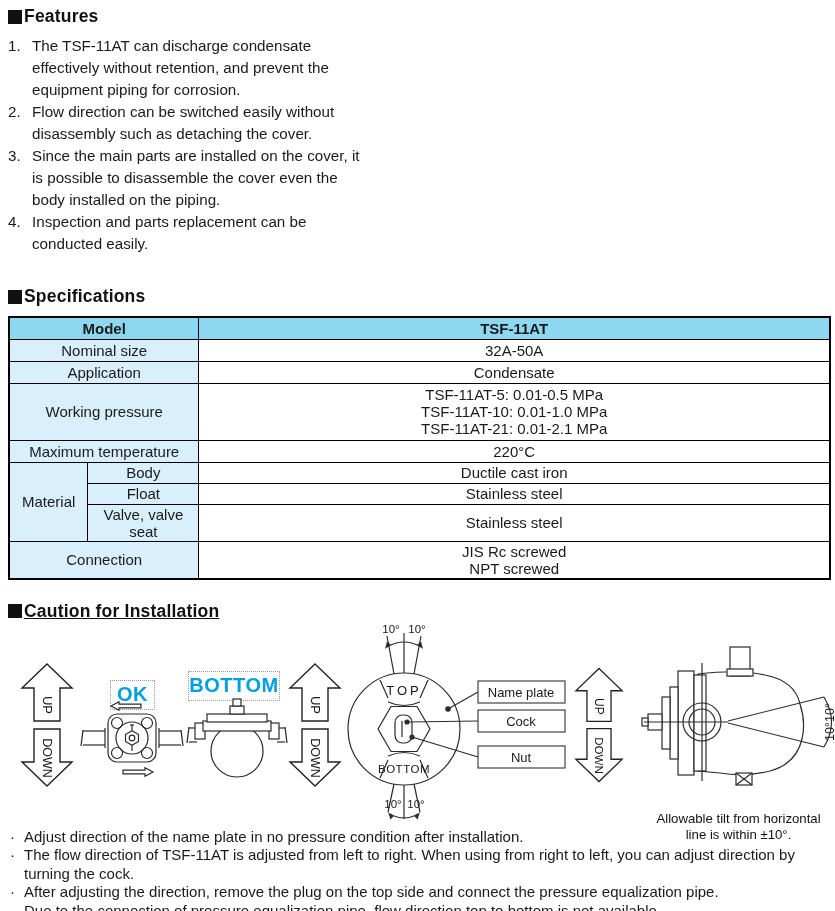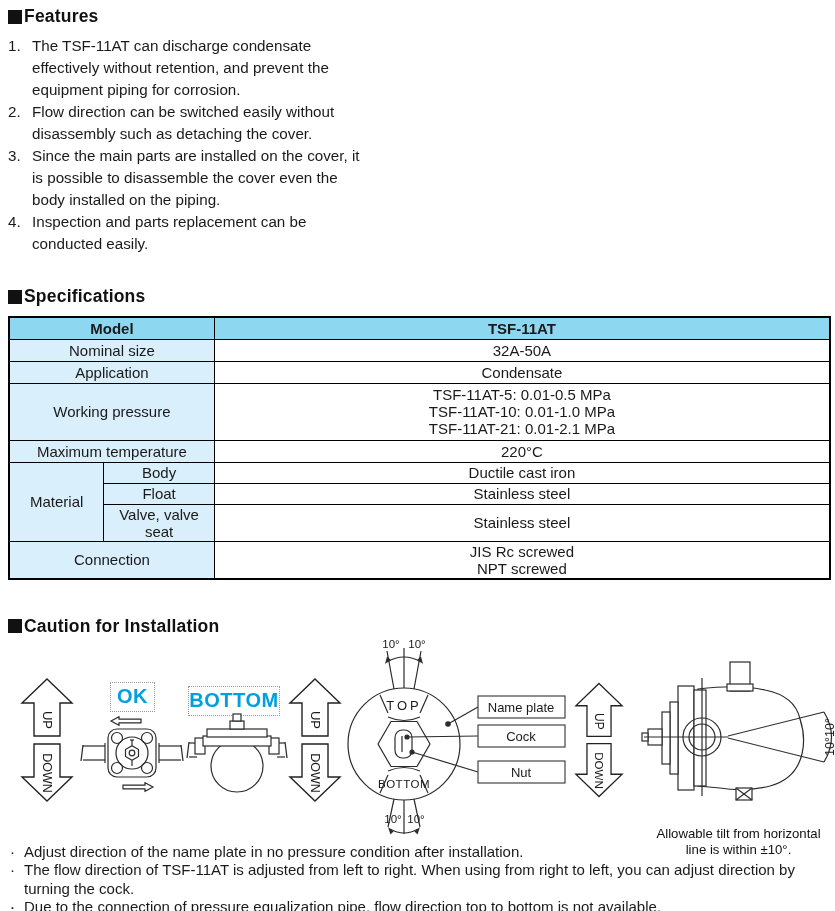--- a/index.html
+++ b/index.html
@@ -17,30 +17,30 @@
   .sq { width:14px; height:14px; background:#111; display:inline-block; margin-right:2px; flex:0 0 auto; }
   
   .features-list { margin-top:8px; font-size:15.2px; line-height:22px; }
   .feat { display:flex; }
   .feat .num { width:24px; flex:0 0 auto; }
   .feat .ftext { width:332px; }
   
   .spec-head { margin-top:31px; }
   table.spec { border-collapse:collapse; margin-top:9px; width:823px; font-size:15px; }
   table.spec { border:2px solid #000; }
-  table.spec td { border:1px solid #000; padding:1px 20px; text-align:center; vertical-align:middle; }
+  table.spec td { border:1px solid #000; padding:1px 12px; text-align:center; vertical-align:middle; }
   td.lbl { background:#d9effb; }
   td.hdr { background:#8ed7f1; font-weight:bold; }
   td.graytop { border-top:1px solid #b5b5b5;margin-left:40px; }
   .h22 { height:22px; }
   .h21 { height:21px; }
   .hwp { height:57px; }
   .hcn { height:30px; }
   
-  .caution-head { margin-top:36px; }
+  .caution-head { margin-top:21px;text-decoration:underline; }
   .band { position:relative; height:202px; margin-top:1px; }
   .band svg { position:absolute; overflow:visible; }
   .okwrong {
     position:absolute; border:1.5px dotted #9a9a9a;
     color:#00a0e0; font-weight:bold; font-size:20px; letter-spacing:0.5px;
     display:flex; align-items:center; justify-content:center;
   }
   .tilt-caption { position:absolute; left:626px; top:188px; width:209px; text-align:center; font-size:13.2px; line-height:16px; color:#111; }
   
   .notes { margin-top:3px; font-size:15px; line-height:18.6px; }
@@ -144,21 +144,21 @@
 
   <svg style="left:12px; top:40px;" width="54" height="124" viewBox="0 0 54 124">
     <g fill="#fff" stroke="#222" stroke-width="1.4">
       <path d="M27 1 L52 25 L40 25 L40 58 L14 58 L14 25 L2 25 Z"></path>
       <path d="M14 66 L40 66 L40 99 L52 99 L27 123 L2 99 L14 99 Z"></path>
     </g>
     <text x="27" y="46" transform="rotate(90 27 42)" text-anchor="middle" font-size="13">UP</text>
     <text x="27" y="99" transform="rotate(90 27 95)" text-anchor="middle" font-size="12.5">DOWN</text>
   </svg>
 
-  <div class="okwrong" style="left:102px; top:44px; width:45px; height:30px;">
+  <div class="okwrong" style="left:102px; top:57px; width:45px; height:30px;">
     <span>OK</span>
   </div>
 
   <svg style="left:73px; top:78px;" width="102" height="76" viewBox="0 0 102 76">
     <g fill="none" stroke="#2b2b2b" stroke-width="1.2">
       <line x1="2" y1="30" x2="24" y2="30"></line>
         <line x1="2" y1="44" x2="24" y2="44"></line>
         <line x1="2" y1="29" x2="0" y2="45"></line>
       <line x1="78" y1="30" x2="100" y2="30"></line>
         <line x1="78" y1="44" x2="100" y2="44"></line>
@@ -306,18 +306,19 @@
   <div class="note">
     <span class="bull">·</span>
     <span>Adjust direction of the name plate in no pressure condition after installation.</span>
   </div>
   <div class="note">
     <span class="bull">·</span>
     <span>The flow direction of TSF-11AT is adjusted from left to right. When using from right to left, you can adjust direction by turning the cock.</span>
   </div>
   <div class="note">
     <span class="bull">·</span>
+    <span>After adjusting the direction, remove the plug on the top side and connect the pressure equalization pipe.</span>
   </div>
   <div class="note">
     <span class="bull">·</span>
     <span>Due to the connection of pressure equalization pipe, flow direction top to bottom is not available.</span>
   </div>
 </div>
 
 </body></html>

